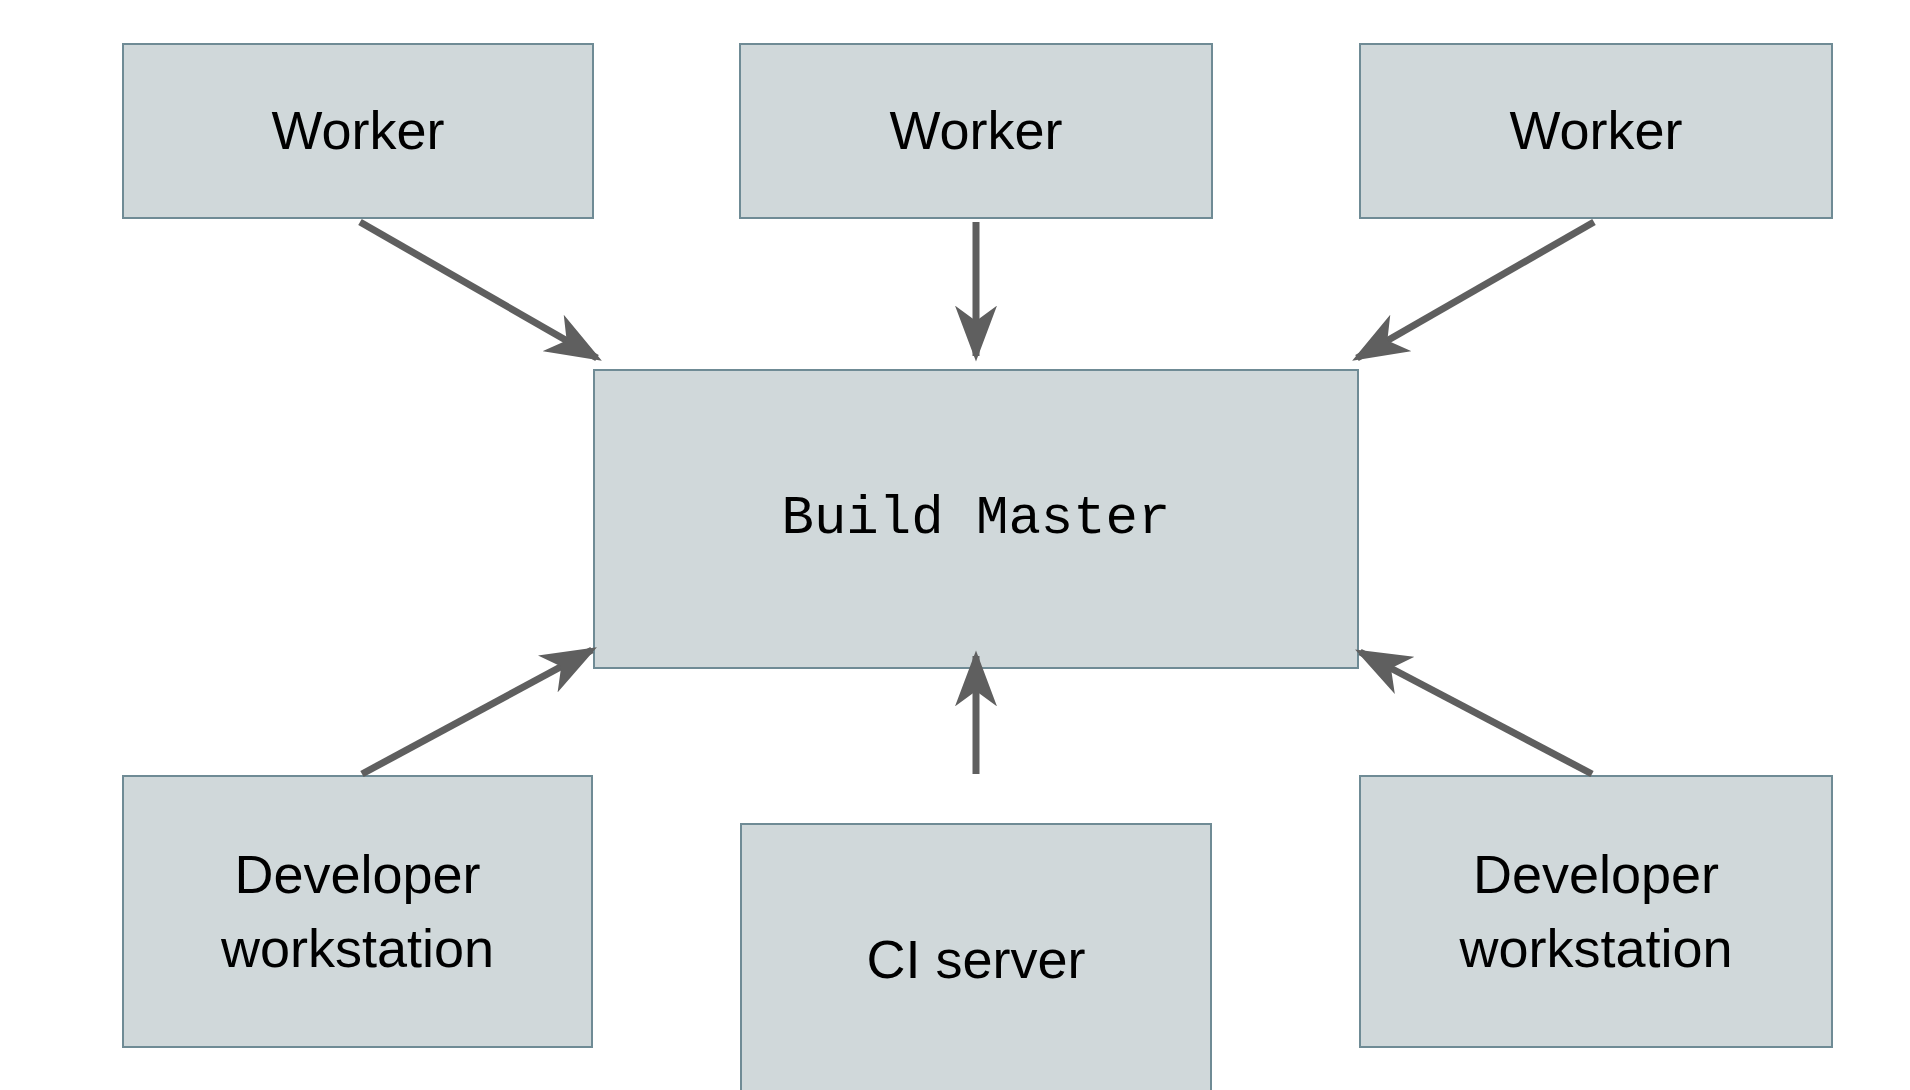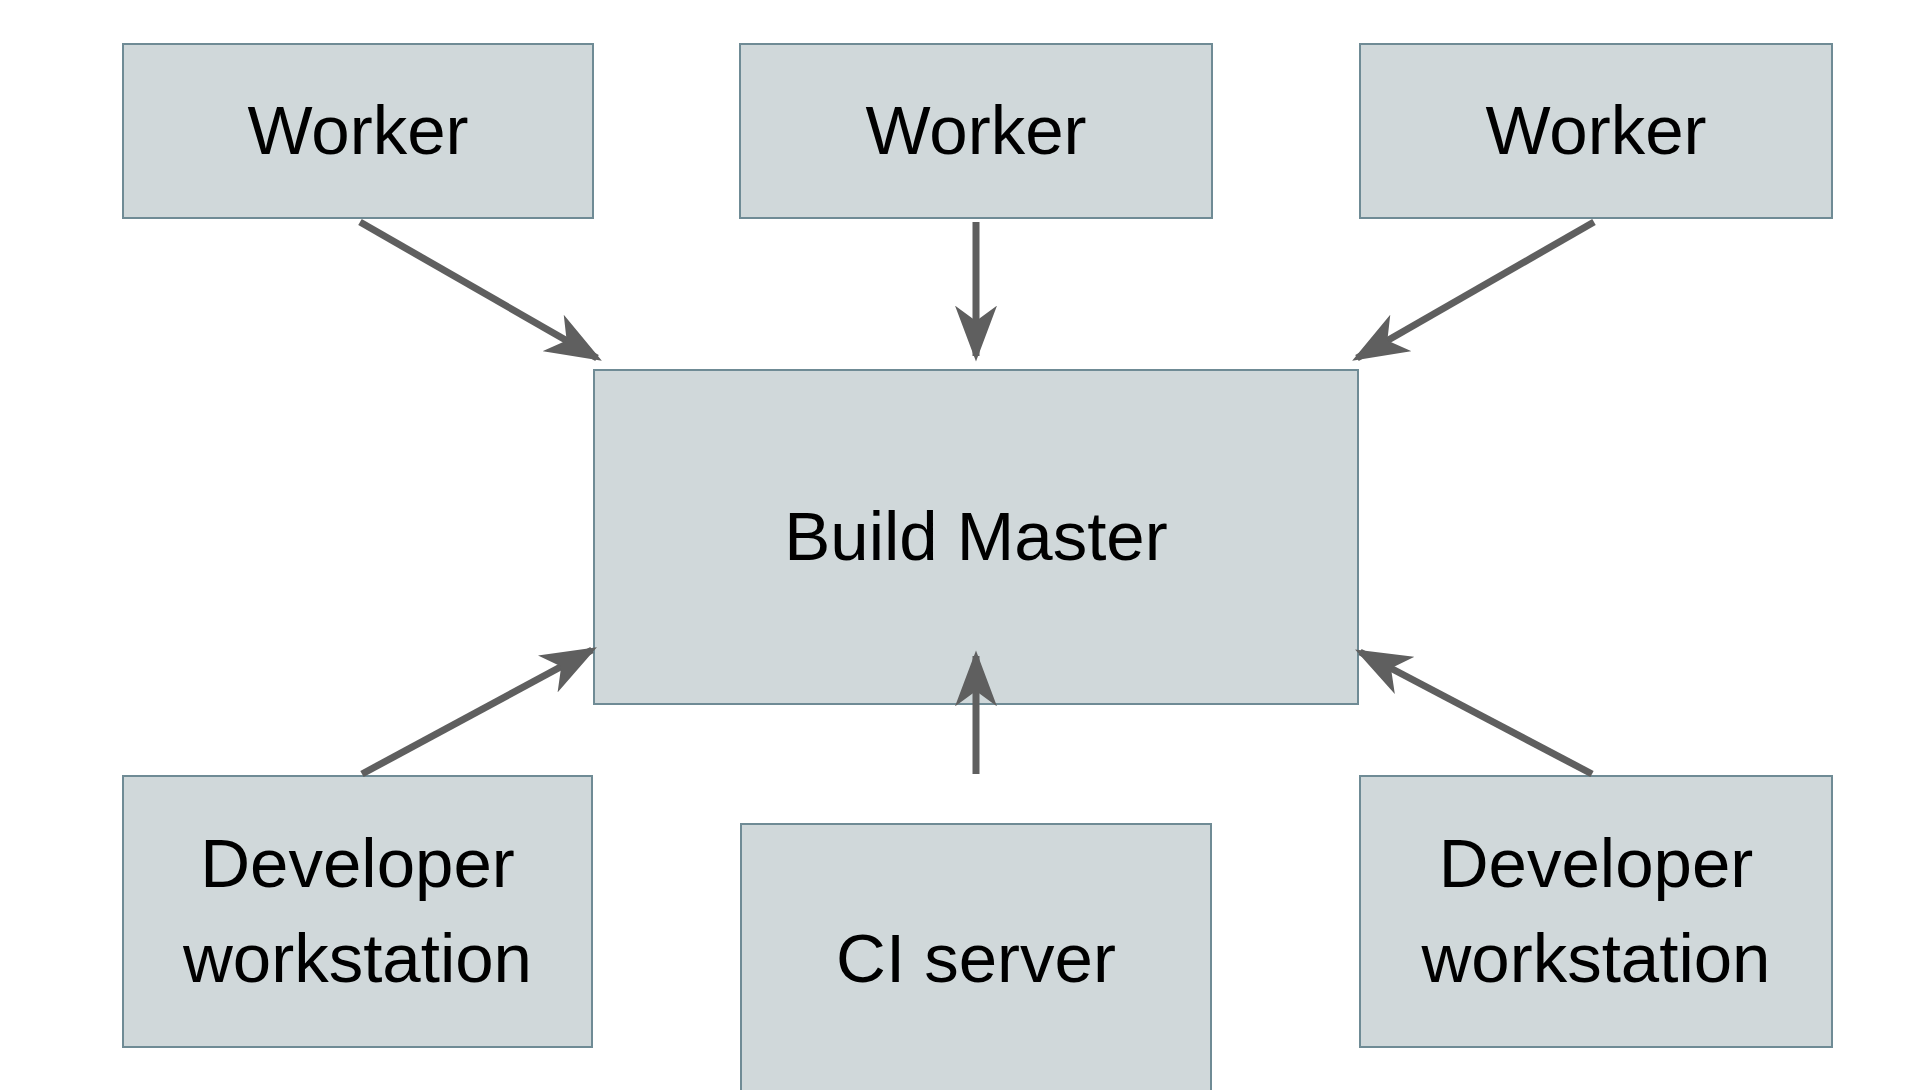--- a/index.html
+++ b/index.html
@@ -17,32 +17,32 @@
   }
   .node {
     position: absolute;
     box-sizing: border-box;
     background: #d0d8da;
     border: 2px solid #6f8b95;
     display: flex;
     align-items: center;
     justify-content: center;
     text-align: center;
-    font-size: 69px;
+    font-size: 54px;
     line-height: 1.37;
     color: #000000;
   }
   .node .label {
     display: block;
     padding: 0 14px;
   }
   #node-worker-left    { left: 122px;  top: 43px;  width: 472px; height: 176px; }
   #node-worker-center  { left: 739px;  top: 43px;  width: 474px; height: 176px; }
   #node-worker-right   { left: 1359px; top: 43px;  width: 474px; height: 176px; }
-  #node-build-master   { left: 593px;  top: 369px; width: 766px; height: 336px; }
+  #node-build-master   { left: 593px;  top: 369px; width: 766px; height: 300px; font-family: Liberation Mono, monospace; }
   #node-dev-left       { left: 122px;  top: 775px; width: 471px; height: 273px; }
   #node-ci-server      { left: 740px;  top: 775px; width: 472px; height: 273px; margin-top: 48px; }
   #node-dev-right      { left: 1359px; top: 775px; width: 474px; height: 273px; }
   #edges-layer {
     position: absolute;
     left: 0;
     top: 0;
     width: 1910px;
     height: 1090px;
     pointer-events: none;

